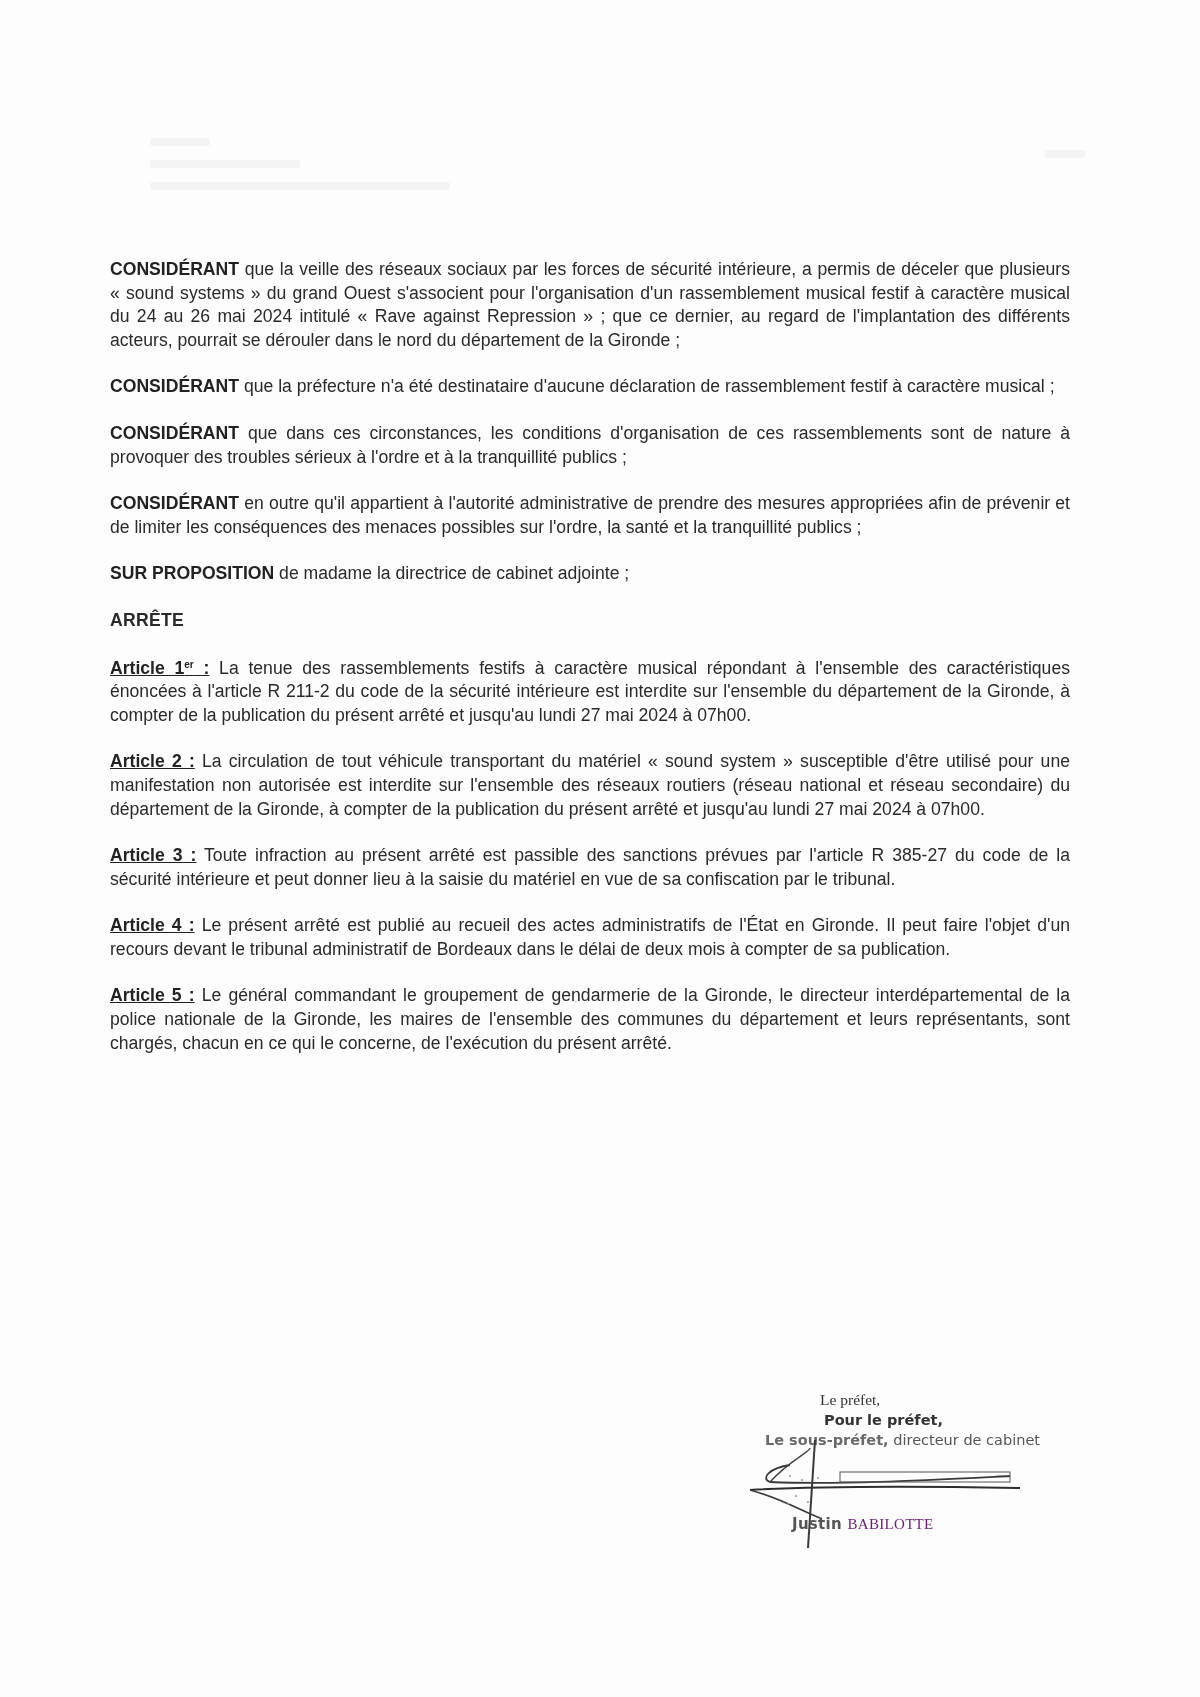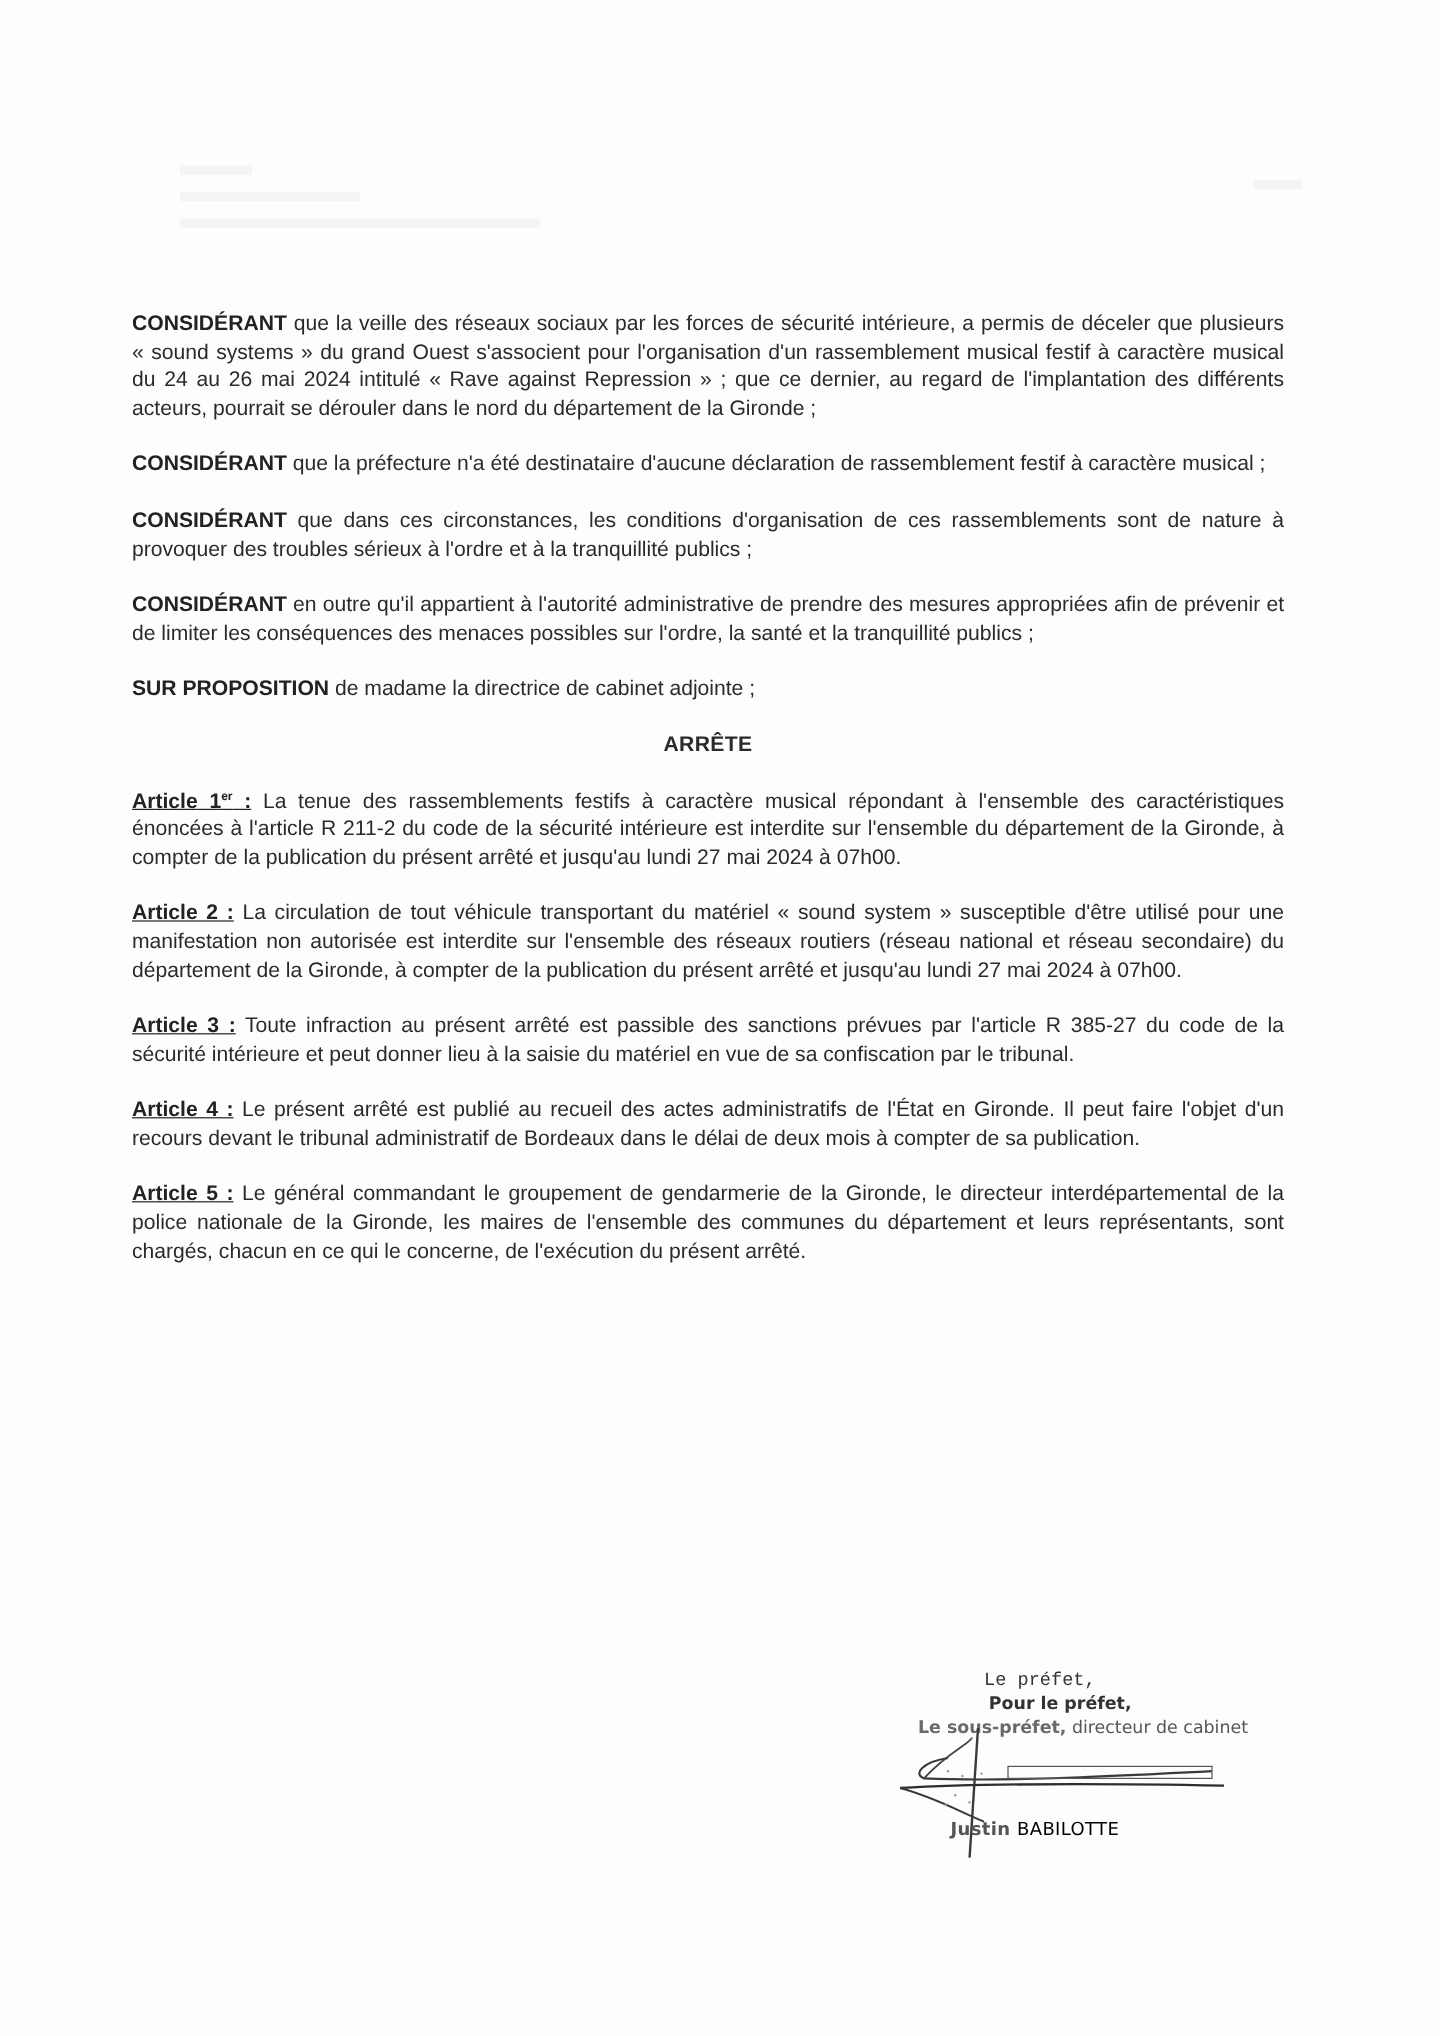--- a/index.html
+++ b/index.html
@@ -11,37 +11,37 @@
   .page { position: absolute; left: 0; top: 0; width: 1200px; height: 1697px; background: #fdfdfd; }
   .body-text {
     position: absolute; left: 110px; top: 258px; width: 960px;
     font-size: 17.6px; line-height: 23.6px; text-align: justify;
   }
   .para { margin: 0 0 23px 0; }
   .kw { font-weight: bold; color: #222; margin-top: 40px; }
   .art-label { font-weight: bold; text-decoration: underline; color: #222; }
   .art-label sup { font-size: 10px; vertical-align: 6px; }
   .heading {
-    text-align: center; font-weight: bold; margin: 0 0 20px 0; letter-spacing: 0.3px;
+    text-align: left; font-weight: bold; margin: 0 0 20px 0; letter-spacing: 0.3px;
   }
   .signature {
     position: absolute; left: 725px; top: 1390px; width: 320px;
     font-size: 15.5px; line-height: 20px; color: #333;
   }
-  .sig-l1 { padding-left: 95px; font-family: Liberation Mono, monospace; }
+  .sig-l1 { padding-left: 95px; font-family: Liberation Serif, serif; }
   .sig-l2 { padding-left: 99px; font-weight: bold; font-family: "DejaVu Sans", sans-serif; font-size: 14.5px; }
   .sig-l3 { padding-left: 0; font-family: "DejaVu Sans", sans-serif; font-size: 14.5px; white-space: nowrap; }
   .sig-l3 .stamp { color: #6a6a6a; font-weight: bold; margin-left: 40px; }
   .sig-l3 .rest { color: #555; }
   .sig-mark { position: absolute; left: 730px; top: 1440px; width: 300px; height: 110px; }
   .sig-name {
     position: absolute; left: 792px; top: 1515px; font-size: 15px;
     font-family: "DejaVu Sans", sans-serif; color: #555; font-weight: bold; letter-spacing: 0.3px;
   }
-  .sig-name .last { font-weight: normal; color: #000000; }
+  .sig-name .last { font-weight: normal; color: #701a75; font-family: Liberation Serif, serif; }
   .faint { position: absolute; background: #f1f1f1; height: 8px; border-radius: 2px; opacity: 0.8; }
 </style>
 </head>
 <body>
 
 <div class="page">
 
   <div class="faint" style="left:150px;top:138px;width:60px;"></div>
   <div class="faint" style="left:150px;top:160px;width:150px;"></div>
   <div class="faint" style="left:150px;top:182px;width:300px;"></div>

